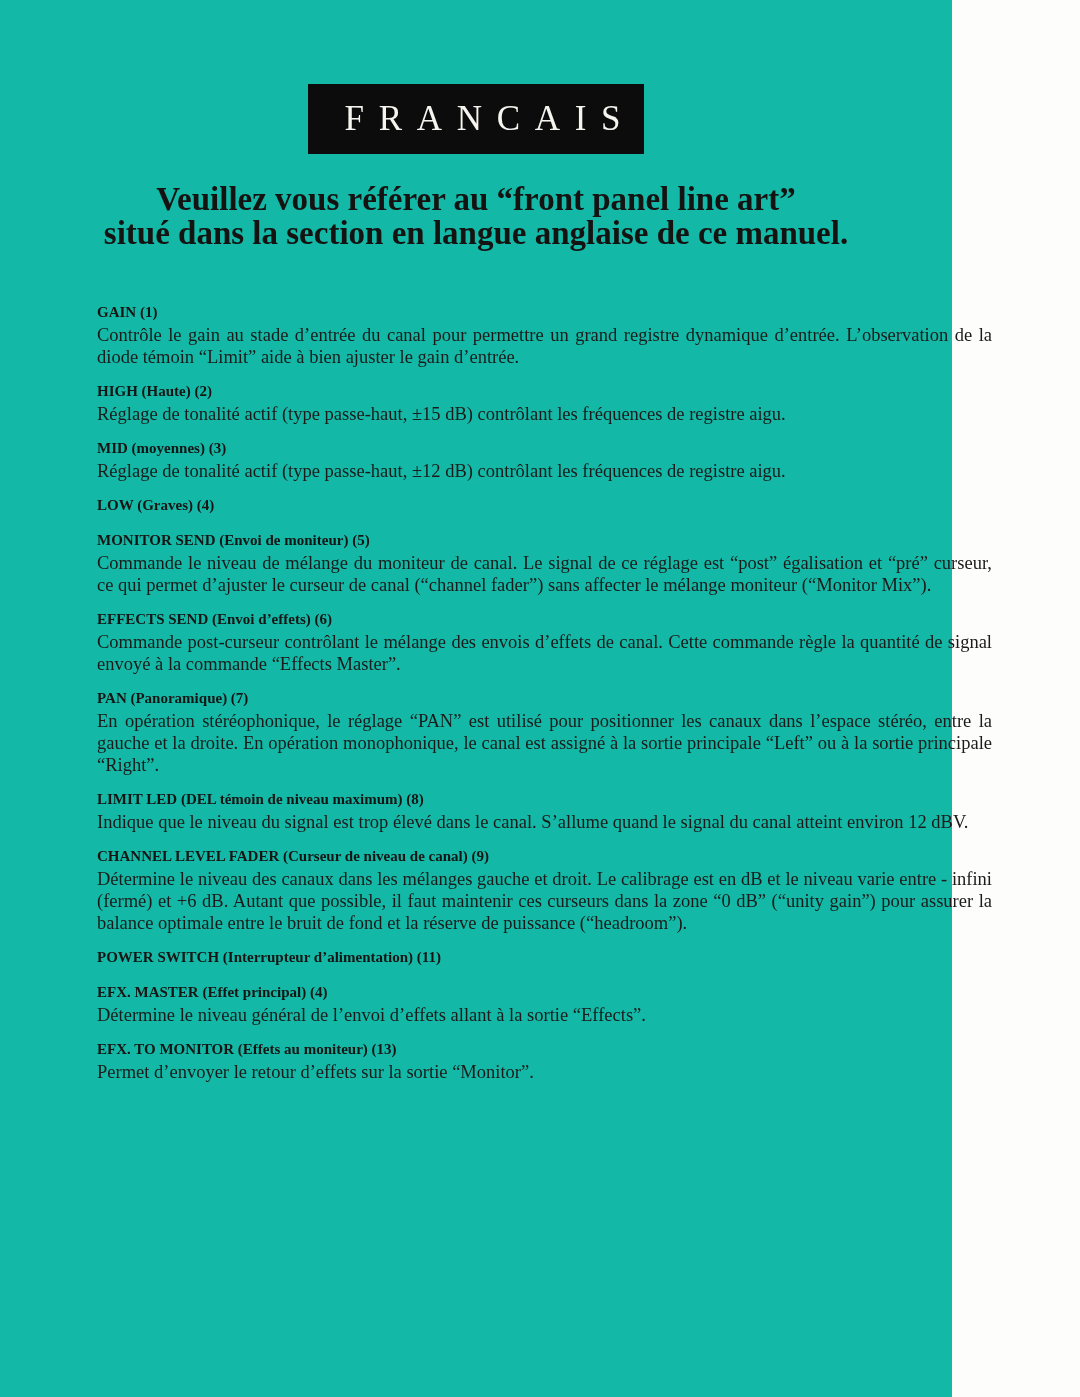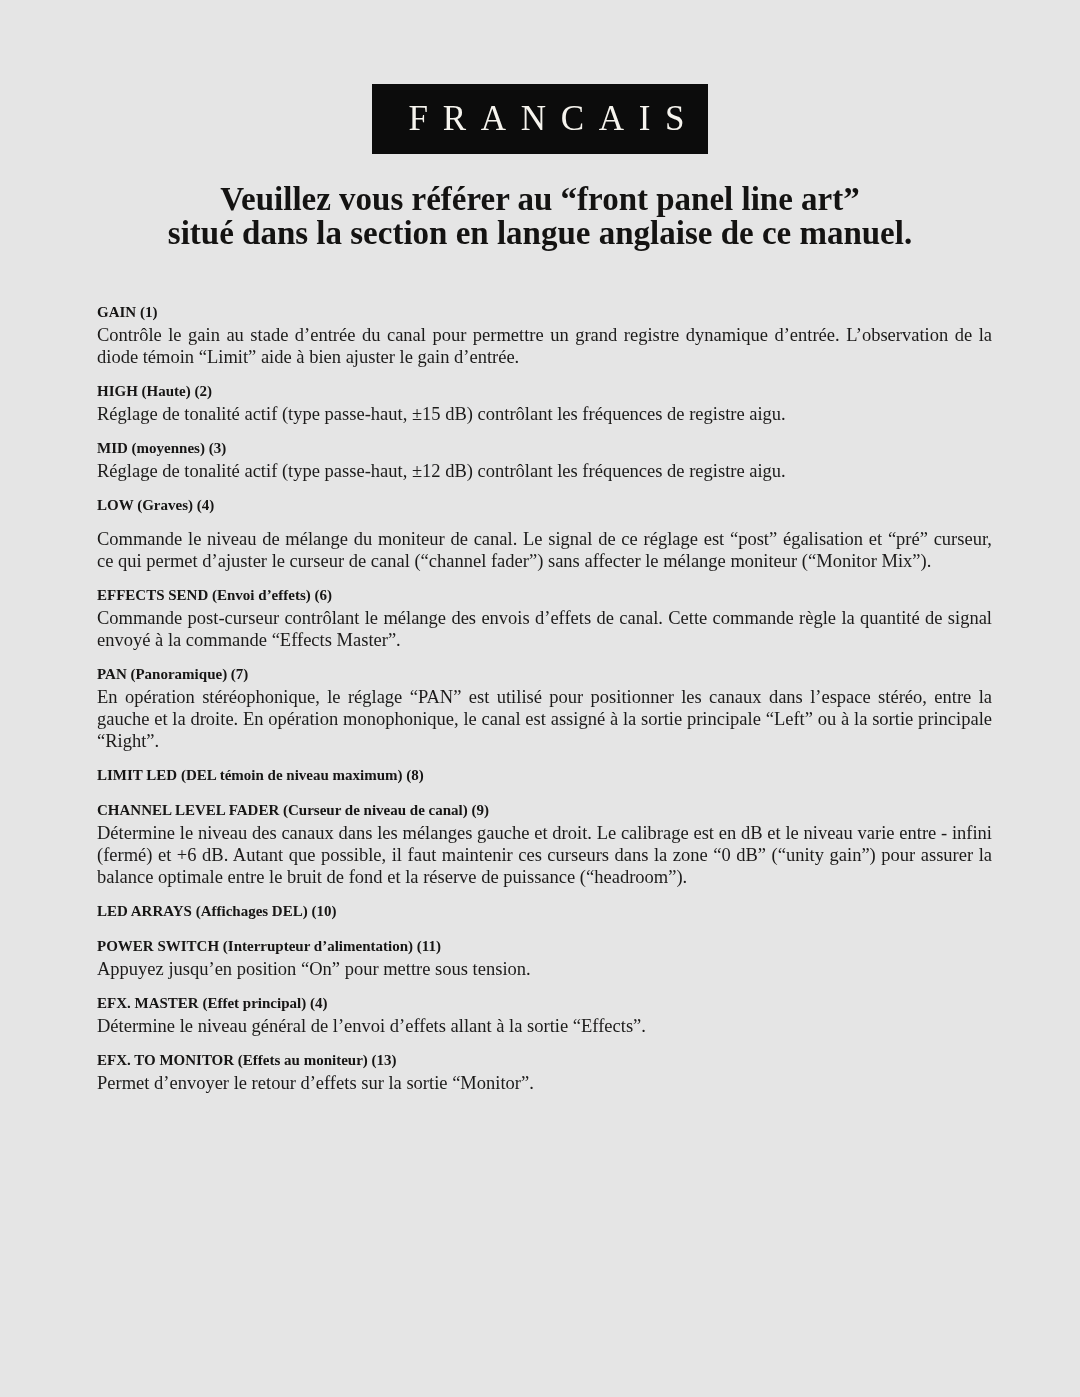--- a/index.html
+++ b/index.html
@@ -10,23 +10,23 @@
   }
   body {
     width: 1080px;
     height: 1397px;
     font-family: "Liberation Serif", "DejaVu Serif", serif;
     color: #181716;
     overflow: hidden;
   }
   .page {
     position: relative;
-    width: 1080px;
+    width: 952px;
     height: 1397px;
-    background: #e5e5e5;
+    background: #14b8a6;
   }
   
   .banner-row {
     padding-top: 84px;
     text-align: center;
   }
   .banner {
     display: inline-block;
     background: #0c0c0c;
     color: #f6f4ee;
@@ -101,43 +101,43 @@
         <p>Réglage de tonalité actif (type passe-haut, ±15 dB) contrôlant les fréquences de registre aigu.</p>
       </section>
       <section class="manual-section">
         <h2>MID (moyennes) (3)</h2>
         <p>Réglage de tonalité actif (type passe-haut, ±12 dB) contrôlant les fréquences de registre aigu.</p>
       </section>
       <section class="manual-section">
         <h2>LOW (Graves) (4)</h2>
       </section>
       <section class="manual-section">
+        <h2>MONITOR SEND (Envoi de moniteur) (5)</h2>
         <p>Commande le niveau de mélange du moniteur de canal. Le signal de ce réglage est “post” égalisation et “pré” curseur, ce qui permet d’ajuster le curseur de canal (“channel fader”) sans affecter le mélange moniteur (“Monitor Mix”).</p>
       </section>
       <section class="manual-section">
         <h2>EFFECTS SEND (Envoi d’effets) (6)</h2>
         <p>Commande post-curseur contrôlant le mélange des envois d’effets de canal. Cette commande règle la quantité de signal envoyé à la commande “Effects Master”.</p>
       </section>
       <section class="manual-section">
         <h2>PAN (Panoramique) (7)</h2>
         <p>En opération stéréophonique, le réglage “PAN” est utilisé pour positionner les canaux dans l’espace stéréo, entre la gauche et la droite. En opération monophonique, le canal est assigné à la sortie principale “Left” ou à la sortie principale “Right”.</p>
       </section>
       <section class="manual-section">
         <h2>LIMIT LED (DEL témoin de niveau maximum) (8)</h2>
+        <p>Indique que le niveau du signal est trop élevé dans le canal. S’allume quand le signal du canal atteint environ 12 dBV.</p>
       </section>
       <section class="manual-section">
         <h2>CHANNEL LEVEL FADER (Curseur de niveau de canal) (9)</h2>
         <p>Détermine le niveau des canaux dans les mélanges gauche et droit. Le calibrage est en dB et le niveau varie entre - infini (fermé) et +6 dB. Autant que possible, il faut maintenir ces curseurs dans la zone “0 dB” (“unity gain”) pour assurer la balance optimale entre le bruit de fond et la réserve de puissance (“headroom”).</p>
       </section>
       <section class="manual-section">
-        <h2>LED ARRAYS (Affichages DEL) (10)</h2>
       </section>
       <section class="manual-section">
         <h2>POWER SWITCH (Interrupteur d’alimentation) (11)</h2>
-        <p>Appuyez jusqu’en position “On” pour mettre sous tension.</p>
       </section>
       <section class="manual-section">
         <h2>EFX. MASTER (Effet principal) (4)</h2>
         <p>Détermine le niveau général de l’envoi d’effets allant à la sortie “Effects”.</p>
       </section>
       <section class="manual-section">
         <h2>EFX. TO MONITOR (Effets au moniteur) (13)</h2>
         <p>Permet d’envoyer le retour d’effets sur la sortie “Monitor”.</p>
       </section>
     </main>

